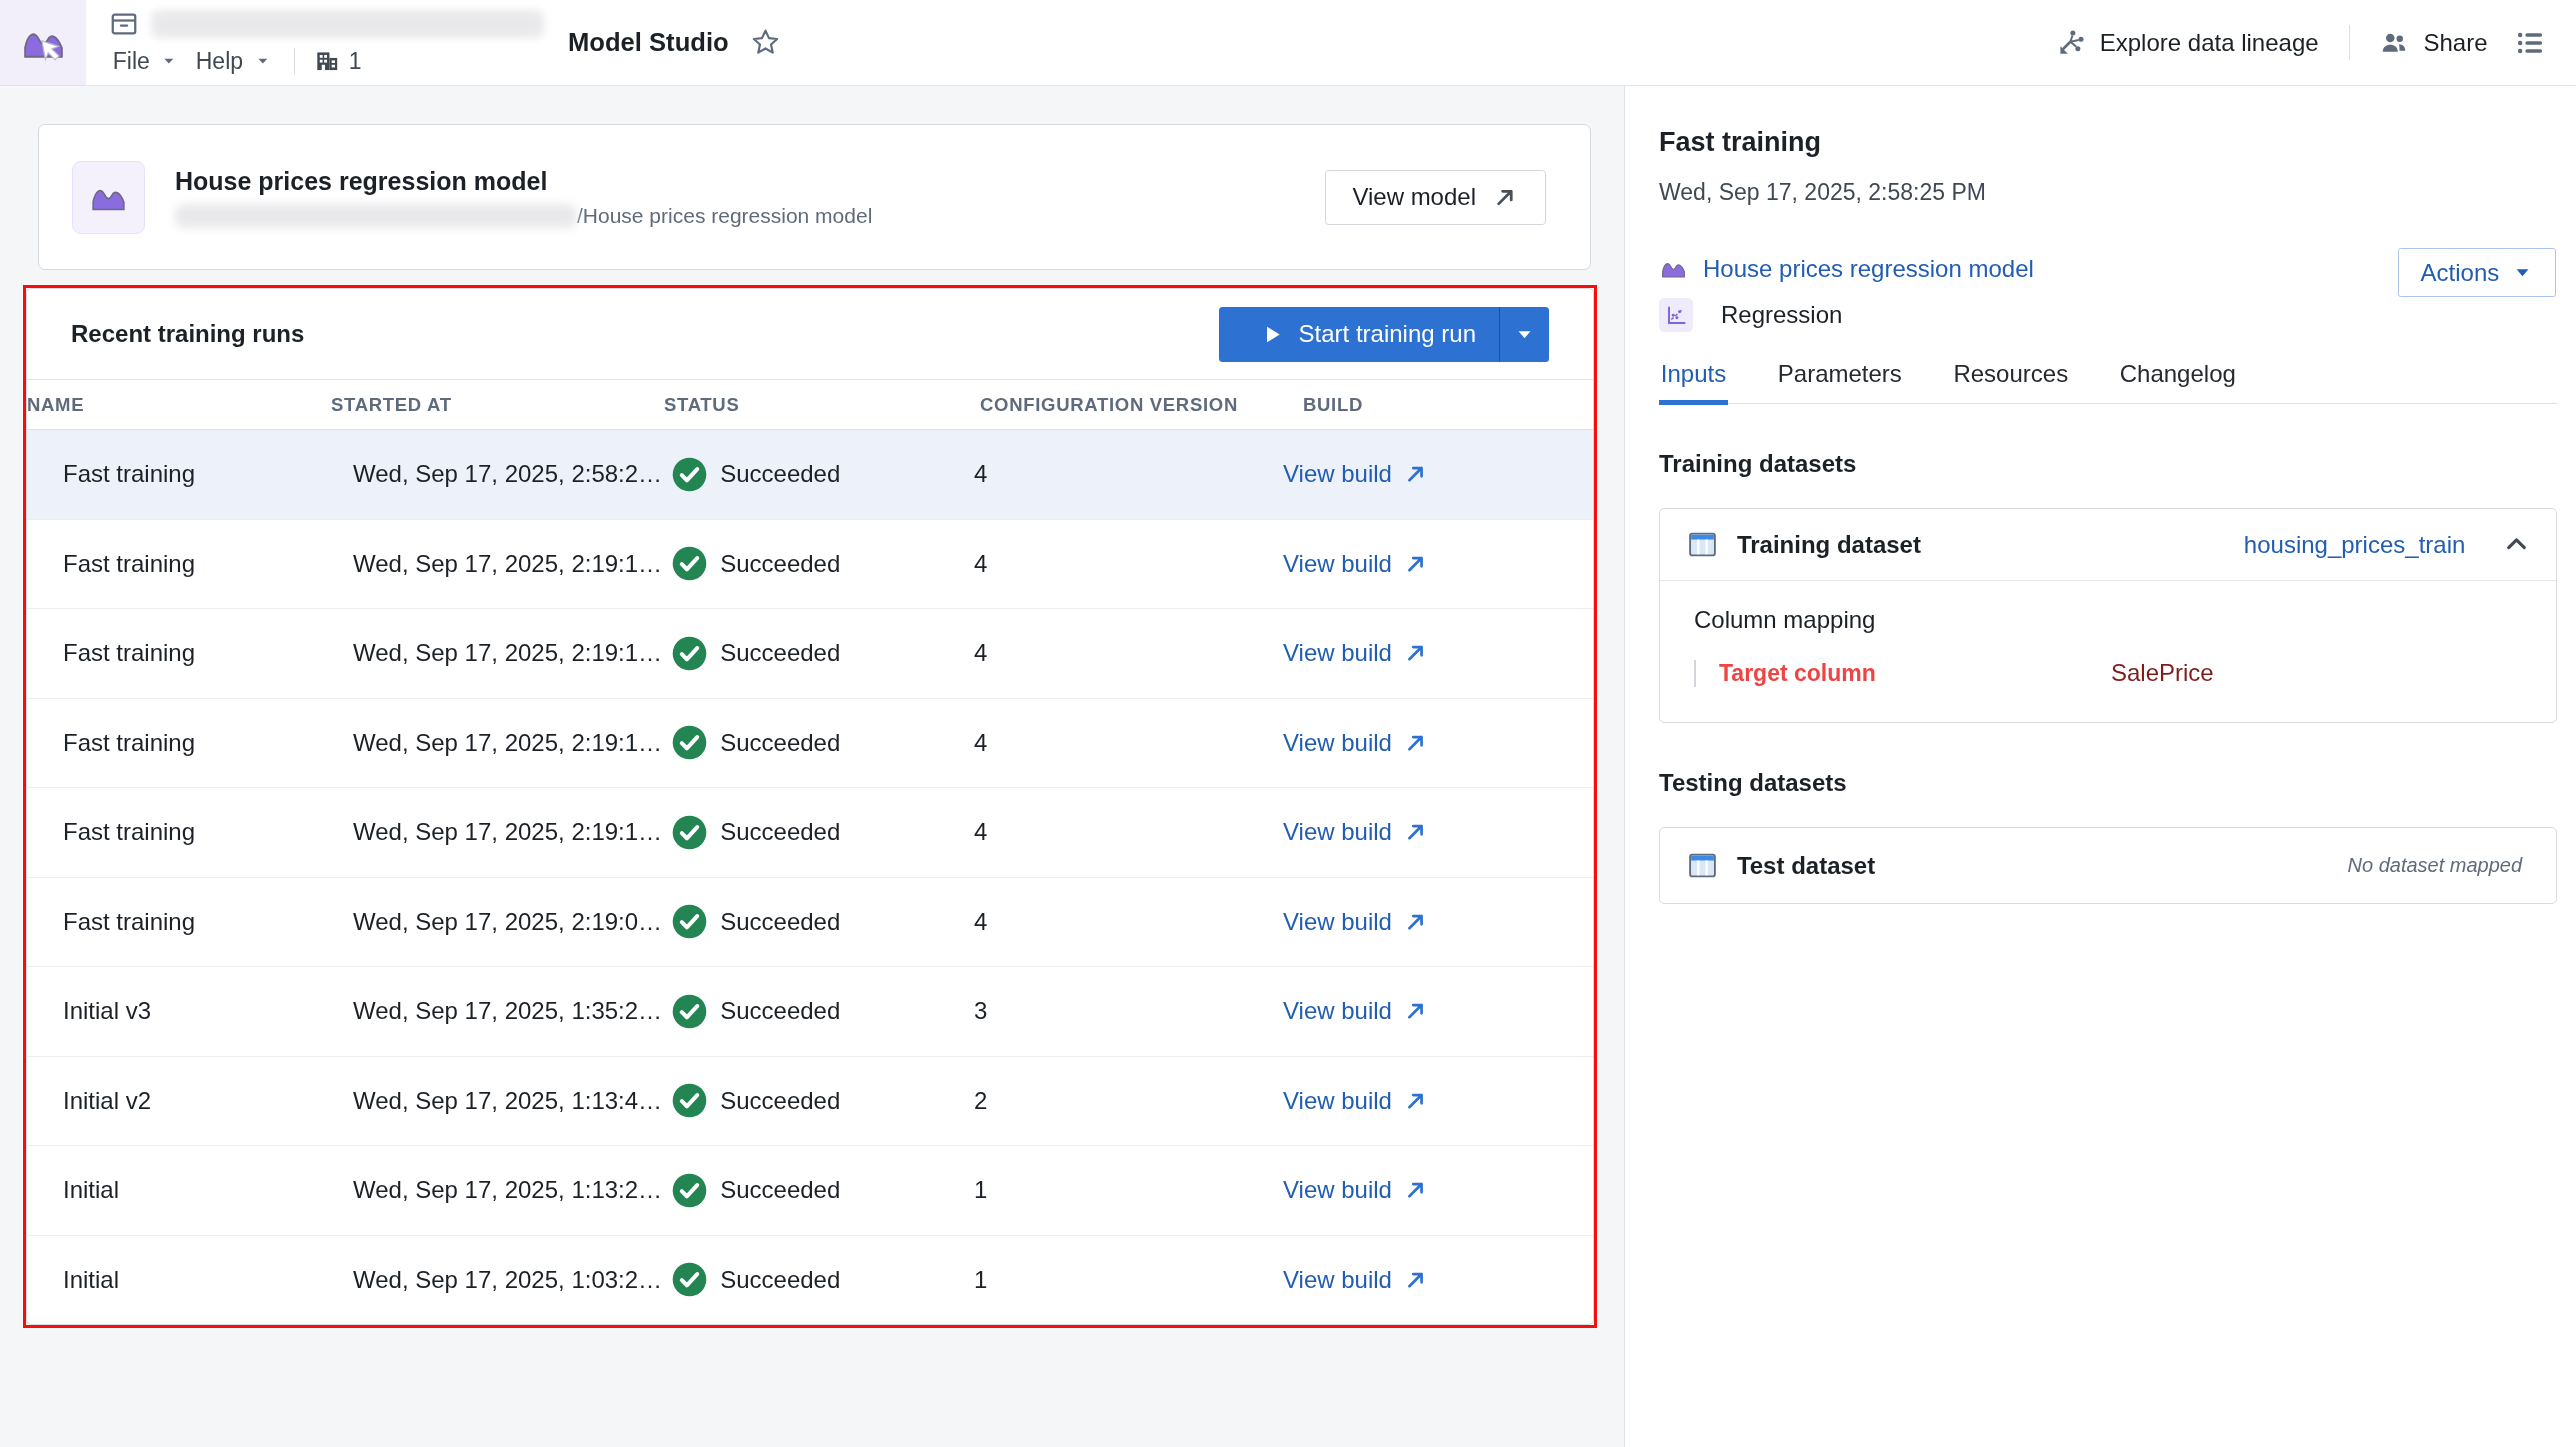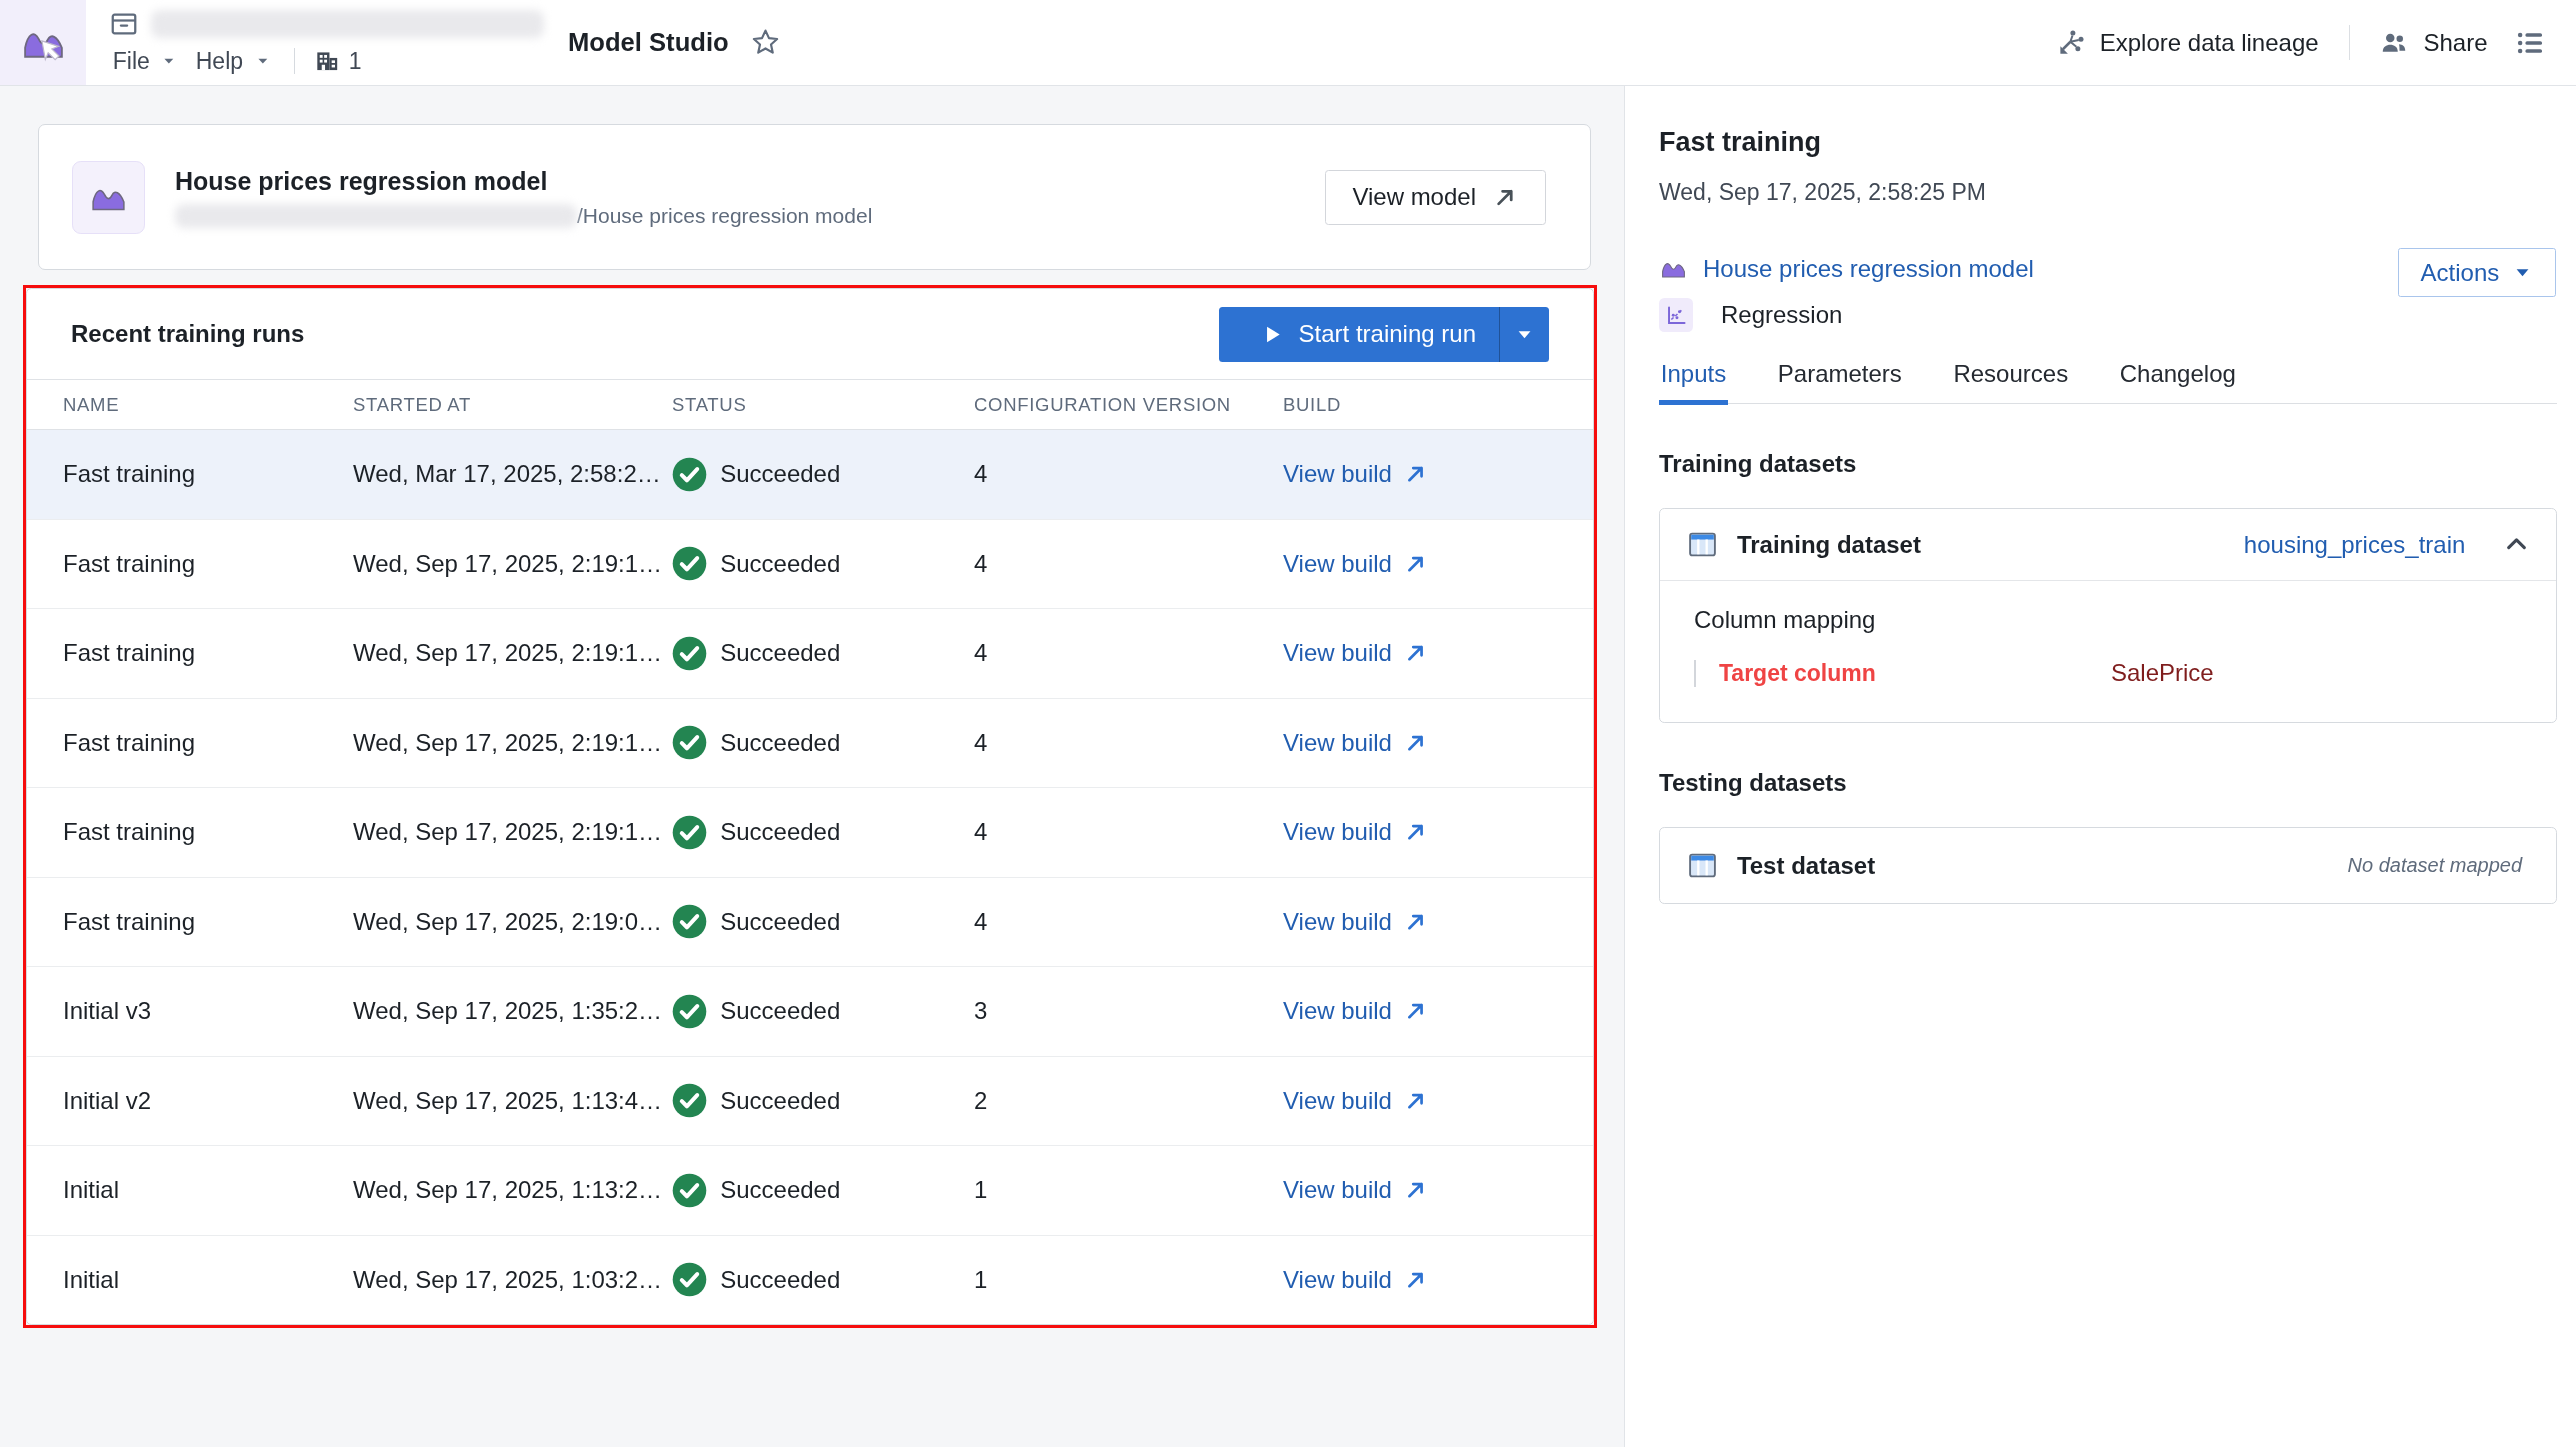--- a/index.html
+++ b/index.html
@@ -60,22 +60,22 @@
       padding:0 44px;border-bottom:0.9px solid #DFE2E6;}
   .runs-title{font-size:24px;font-weight:700;}
   .split-btn{display:flex;height:55px;border-radius:3.5px;overflow:hidden;background:#2D72D2;color:#fff;padding-left:19px;}
   .split-main{display:flex;align-items:center;gap:15px;padding:0 23px;font-size:24px;cursor:pointer;}
   .split-main svg{width:23px;height:23px;}
   .split-caret{width:49px;display:flex;align-items:center;justify-content:center;
       border-left:0.9px solid rgba(0,0,0,0.28);cursor:pointer;}
   .split-caret svg{width:21px;height:21px;}
 
   .table-head{flex:0 0 49px;display:grid;grid-template-columns:290px 319px 302px 309px 1fr;
-      padding-left:36px;align-items:center;border-bottom:0.9px solid #DFE2E6;
-      font-size:18.5px;font-weight:400;letter-spacing:0.7px;color:#5F6B7C;}
+      align-items:center;border-bottom:0.9px solid #DFE2E6;
+      font-size:18.5px;font-weight:700;letter-spacing:0.7px;color:#5F6B7C;gap:14px;}
   .runs-body{flex:1;display:flex;flex-direction:column;}
   .run-row{flex:1;display:grid;grid-template-columns:290px 319px 302px 309px 1fr;padding-left:36px;
       align-items:center;border-bottom:0.9px solid #EBEDEF;font-size:24px;color:#1C2127;cursor:pointer;}
   .run-row:last-child{border-bottom:none;}
   .run-row.selected{background:#EDF2FA;}
   .status-cell{display:flex;align-items:center;gap:13.2px;}
   .status-cell svg{width:35px;height:35px;flex:0 0 auto;}
   .build-link{display:inline-flex;align-items:center;gap:11.5px;color:#215DB0;cursor:pointer;}
   .build-link svg{width:25.6px;height:25.6px;color:#2D72D2;}
 
@@ -257,21 +257,21 @@
         <div class="table-head" id="table-head">
             <div>NAME</div>
             <div>STARTED AT</div>
             <div>STATUS</div>
             <div>CONFIGURATION VERSION</div>
             <div>BUILD</div>
           </div>
         <div class="runs-body" id="runs-body">
             <div class="run-row selected">
               <div>Fast training</div>
-              <div>Wed, Mar 17, 2025, 2:58:2…</div>
+              <div>Wed, Sep 17, 2025, 2:58:2…</div>
               <div class="status-cell">
                 <svg viewBox="0 0 20 20">
                   <circle cx="10" cy="10" r="9.6" fill="#238551"></circle>
                   <path d="M5.6 10.4l2.9 2.9 5.9-6.4" stroke="#fff" stroke-width="2.3" fill="none" stroke-linecap="round" stroke-linejoin="round"></path>
                 </svg>
                 <span>Succeeded</span>
               </div>
               <div>4</div>
               <div><span class="build-link">
                   <span>View build</span>

